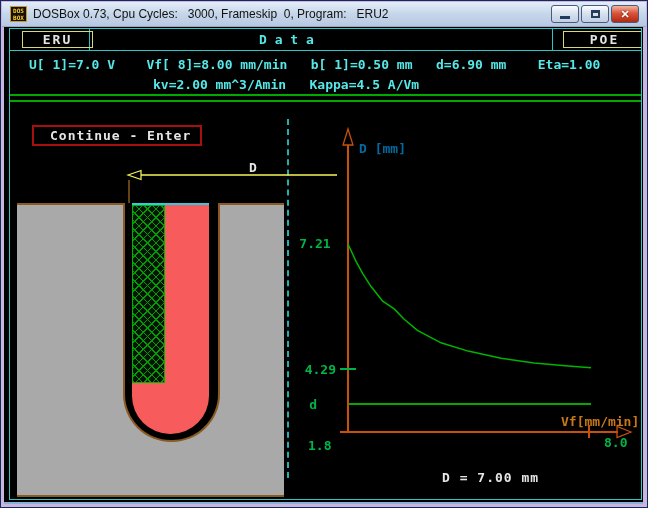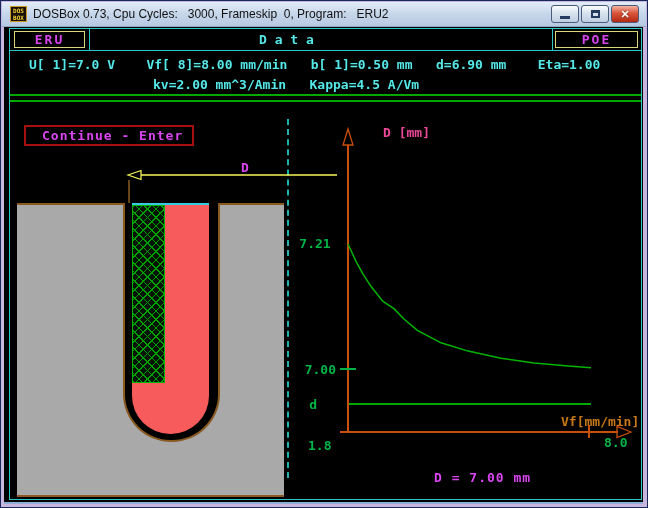--- a/index.html
+++ b/index.html
@@ -31,21 +31,21 @@
                font-weight:bold; font-size:11px; text-shadow:0 0 2px #601000; }
 
   
   #screen-bg { position:absolute; left:3px; top:26px; width:639px; height:477px;
                background:#000; border-bottom:2px solid #8cb0d8; }
   #screen { position:absolute; left:8px; top:27px; width:633px; height:472px;
             background:#000; border:1px solid #2cc6c6; overflow:hidden; }
   #screen > * { position:absolute; }
 
   .cyan { color:#55e8e8; }
-  .yellow { color:#d946ef; }
+  .yellow { color:#e5e5e5;margin-left:8px; }
   .green { color:#00b446; }
 
   
   #menubar { left:0; top:0; width:631px; height:22px; border-bottom:1px solid #2cc6c6; }
   .menu-divider { position:absolute; top:0; width:1px; height:21px; background:#2cc6c6; }
   .menu-box { position:absolute; top:2px; height:17px; border:1px solid #d8d87a;
               text-align:center; line-height:15px; letter-spacing:2px; }
   #menu-center { position:absolute; left:249px; top:3px; }
 
   
@@ -70,21 +70,21 @@
   #tool-insulation { position:absolute; left:0; top:0; width:33px; height:178px;
           background-color:#061406; border:1px solid #00b400;
           background-image:
             repeating-linear-gradient(45deg,  #00a000 0, #00a000 1px, transparent 1px, transparent 6px),
             repeating-linear-gradient(135deg, #00a000 0, #00a000 1px, transparent 1px, transparent 6px); }
   #gap-dashed-line { left:277px; top:90px; width:0; height:359px;
                      border-left:2px dashed #1fb0b0; }
 
   
   #dim-label   { left:231px; top:131px; }
-  #ylabel      { left:349px; top:96px; color:#ec4899;margin-left:24px; }
+  #ylabel      { left:349px; top:112px; color:#0369a1; }
   #ytick-721   { left:284px; top:207px; width:42px; text-align:center; }
   #ytick-700   { left:284px; top:333px; width:42px; text-align:right; }
   #dline-label { left:284px; top:368px; width:23px; text-align:right; }
   #xtick-10    { left:298px; top:409px; }
   #xtick-80    { left:574px; top:406px;margin-left:20px; }
   #xlabel      { left:551px; top:385px; color:#c87818; }
   #result-line { left:424px; top:441px; letter-spacing:1px; }
 
   #overlay { left:0; top:0; }
 </style>
@@ -135,21 +135,21 @@
     <div id="workpiece"></div>
     <div id="bore-hole"></div>
     <div id="tool">
       <div id="tool-insulation"></div>
     </div>
     <div id="gap-dashed-line"></div>
 
     <div id="dim-label" class="yellow">D</div>
     <div id="ylabel">D [mm]</div>
     <div id="ytick-721" class="green">7.21</div>
-    <div id="ytick-700" class="green">7.00</div>
+    <div id="ytick-700" class="green">4.29</div>
     <div id="dline-label" class="green">d</div>
     <div id="xtick-10" class="green">1.8</div>
     <div id="xtick-80" class="green">8.0</div>
     <div id="xlabel">Vf[mm/min]</div>
     <div id="result-line" class="yellow pre">D = 7.00 mm</div>
 
     <svg id="overlay" width="631" height="470" viewBox="0 0 631 470">
 
       <line x1="124" y1="146" x2="327" y2="146" stroke="#f8f858" stroke-width="1.5"></line>
       <polygon points="118,146 131,141.5 131,150.5" fill="#000" stroke="#f8f858" stroke-width="1.2"></polygon>

